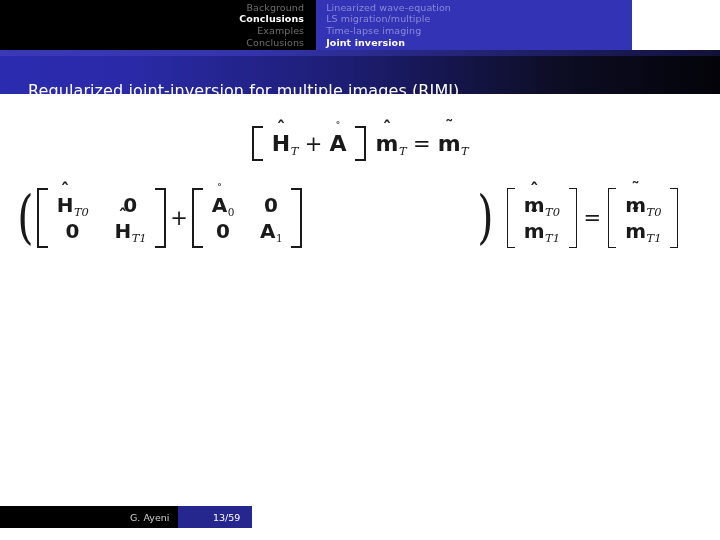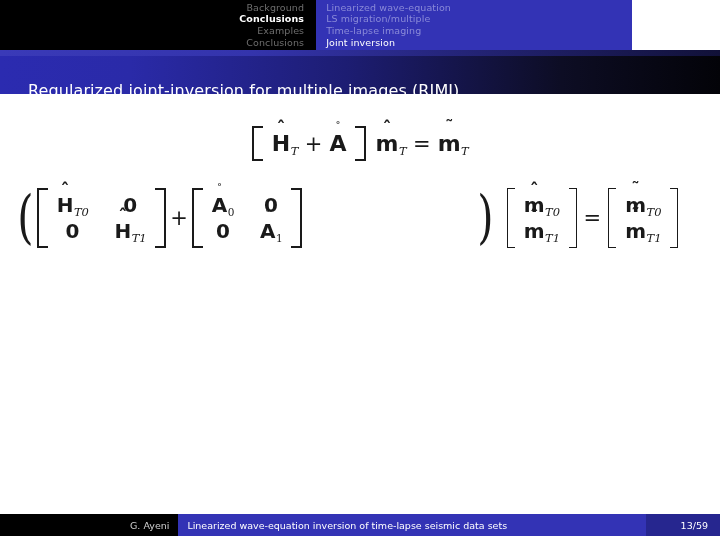--- a/index.html
+++ b/index.html
@@ -47,21 +47,21 @@
   }
   .nav-item {
     font-size: 9.5px;
     line-height: 11.6px;
     letter-spacing: 0.1px;
     white-space: nowrap;
   }
   .nav-col-sections .nav-item { color: #6e6e6e; }
   .nav-col-sections .nav-item.active { color: #ffffff; font-weight: bold; }
   .nav-col-subsections .nav-item { color: #8a8ad8; }
-  .nav-col-subsections .nav-item.active { color: #ffffff; font-weight: normal; }
+  .nav-col-subsections .nav-item.active { color: #ffffff; font-weight: bold; }
 
   
   .nav-strip {
     position: absolute;
     left: 0; top: 50px;
     width: 720px;
     height: 6px;
     background: linear-gradient(to right, #3a3ab8 0%, #3434ac 35%, #21216e 70%, #111138 100%);
   }
 
@@ -216,21 +216,21 @@
     padding: 0 7px;
     font-weight: normal;
   }
   .op.tight { padding: 0 4px; }
 
   .spacer-gap { width: 172px; }
 
   
   .footer {
     position: absolute;
-    left: 0; bottom: 4px;
+    left: 0; bottom: 12px;
     width: 720px;
     height: 22px;
     display: flex;
     align-items: stretch;
     font-size: 9.5px;
   }
   .foot-pad-left {
     width: 130px;
     background: #000000;
   }
@@ -439,15 +439,14 @@
       </span>
       <span class="bracket-sm right"></span>
     </span>
 
   </div>
 </div>
 
 <div class="footer">
   <div class="foot-pad-left"></div>
   <div class="foot-author">G. Ayeni</div>
-  <div class="foot-title">Linearized wave-equation inversion of time-lapse seismic data sets</div>
   <div class="foot-page">13/59</div>
 </div>
 
 </body></html>

